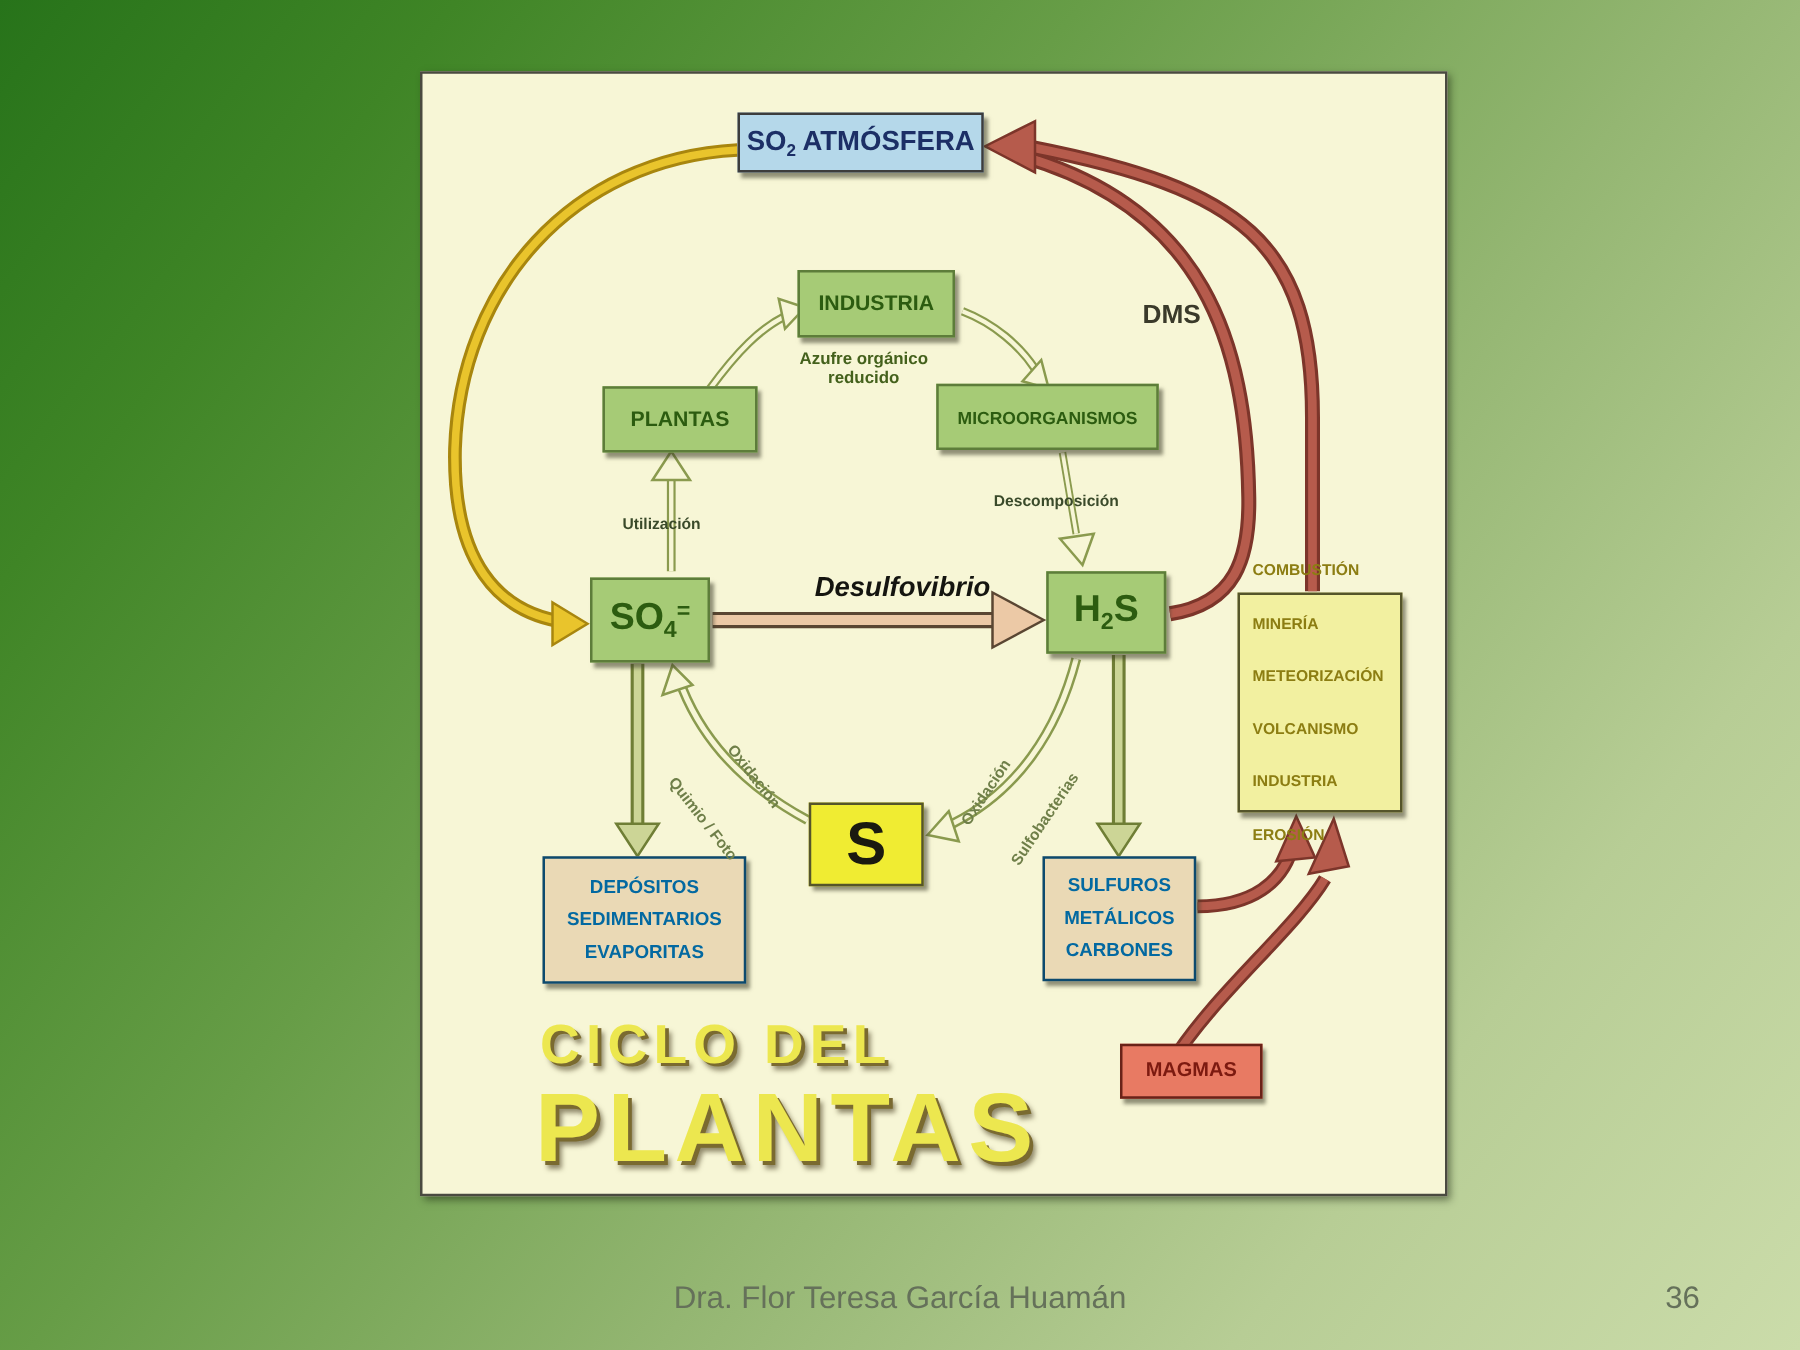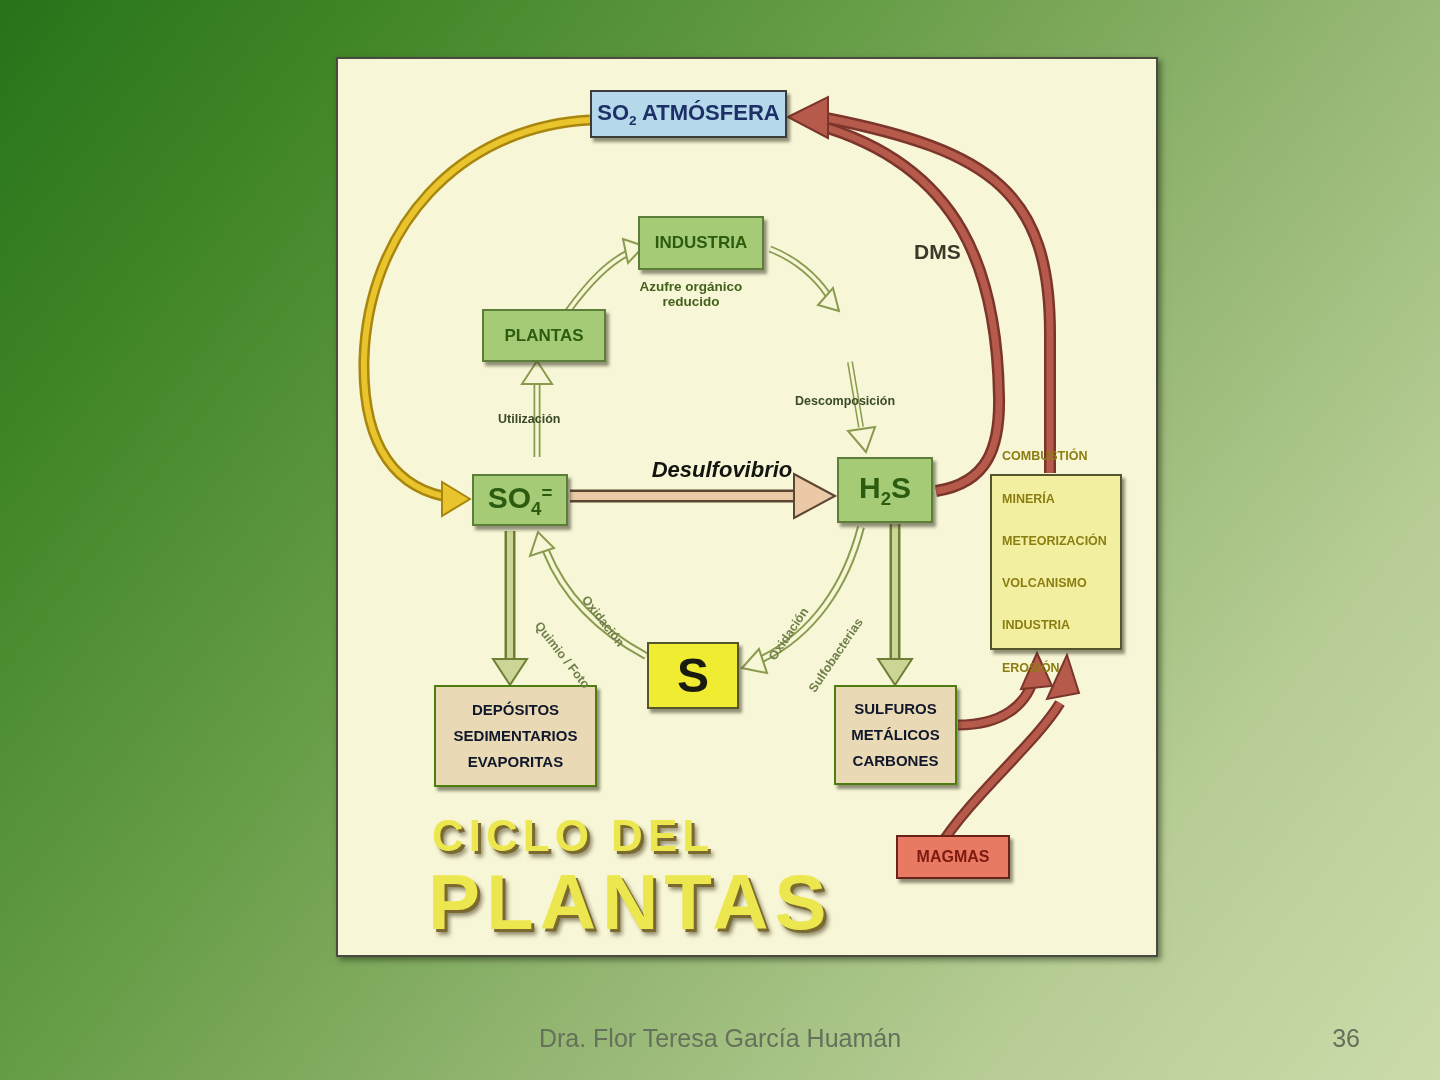--- a/index.html
+++ b/index.html
@@ -16,21 +16,21 @@
   .diagram svg{position:absolute;left:0;top:0;z-index:1;}
   .node{
     position:absolute;z-index:2;display:flex;flex-direction:column;
     align-items:center;justify-content:center;text-align:center;
     font-weight:bold;box-sizing:border-box;
     box-shadow:3px 4px 3px rgba(60,60,40,.55);
   }
   .green{background:#a6cb76;border:2px solid #5d7d3a;color:#2c5c10;}
   .blue{background:#b5d8ea;border:2px solid #3c3c3c;color:#1c2f66;}
   .ylw{background:#f0ec32;border:2px solid #55552a;color:#1a1a10;}
-  .tan{background:#ead9b5;border:2px solid #4d7c0f;color:#0f172a;line-height:1.75;}
+  .tan{background:#ead9b5;border:2px solid #0c4a6e;color:#0369a1;line-height:1.75;}
   .salmon{background:#e87a63;border:2px solid #6a2218;color:#7c1a10;}
   .paleylw{background:#f2f0a0;border:2px solid #55552a;color:#8c7d12;line-height:2.1;}
   .chem sub{font-size:62%;vertical-align:-0.35em;}
   .chem sup{font-size:62%;vertical-align:0.5em;}
   .lbl{position:absolute;z-index:2;color:#3a4a2a;font-weight:bold;white-space:nowrap;}
   .rot{transform-origin:0 0;color:#6f7f49;font-size:12.5px;}
   .title{position:absolute;z-index:2;font-weight:bold;color:#ece74f;
     text-shadow:3px 3px 0 #7a6a30,5px 6px 4px rgba(60,50,20,.55);white-space:nowrap;}
   .footer-author{position:absolute;left:0;right:0;top:1024px;text-align:center;
     font-size:25px;color:#65715a;z-index:3;}
@@ -134,22 +134,25 @@
     </div>
 
     <div class="node green" style="left:300px;top:157px;width:126px;height:54px;font-size:17px;">
       <span>INDUSTRIA</span>
     </div>
 
     <div class="node green" style="left:144px;top:250px;width:124px;height:53px;font-size:17px;">
       <span>PLANTAS</span>
     </div>
 
-
-    <div class="node green chem" style="left:134px;top:415px;width:96px;height:52px;font-size:30px;flex-direction:row;justify-content:center;">
+    <div class="node green" style="left:411px;top:248px;width:178px;height:53px;font-size:14px;">
+      <span>MICROORGANISMOS</span>
+    </div>
+
+    <div class="node green chem" style="left:134px;top:403px;width:96px;height:68px;font-size:30px;flex-direction:row;justify-content:center;">
       <span><span>SO</span><sub>4</sub><sup>=</sup></span>
     </div>
 
     <div class="node green chem" style="left:499px;top:398px;width:96px;height:66px;font-size:30px;flex-direction:row;">
       <span><span>H</span><sub>2</sub><span>S</span></span>
     </div>
 
     <div class="node paleylw" style="left:652px;top:415px;width:132px;height:176px;font-size:12.5px;align-items:flex-start;padding-left:10px;gap:16px;">
       <span>COMBUSTIÓN</span>
       <span>MINERÍA</span>

